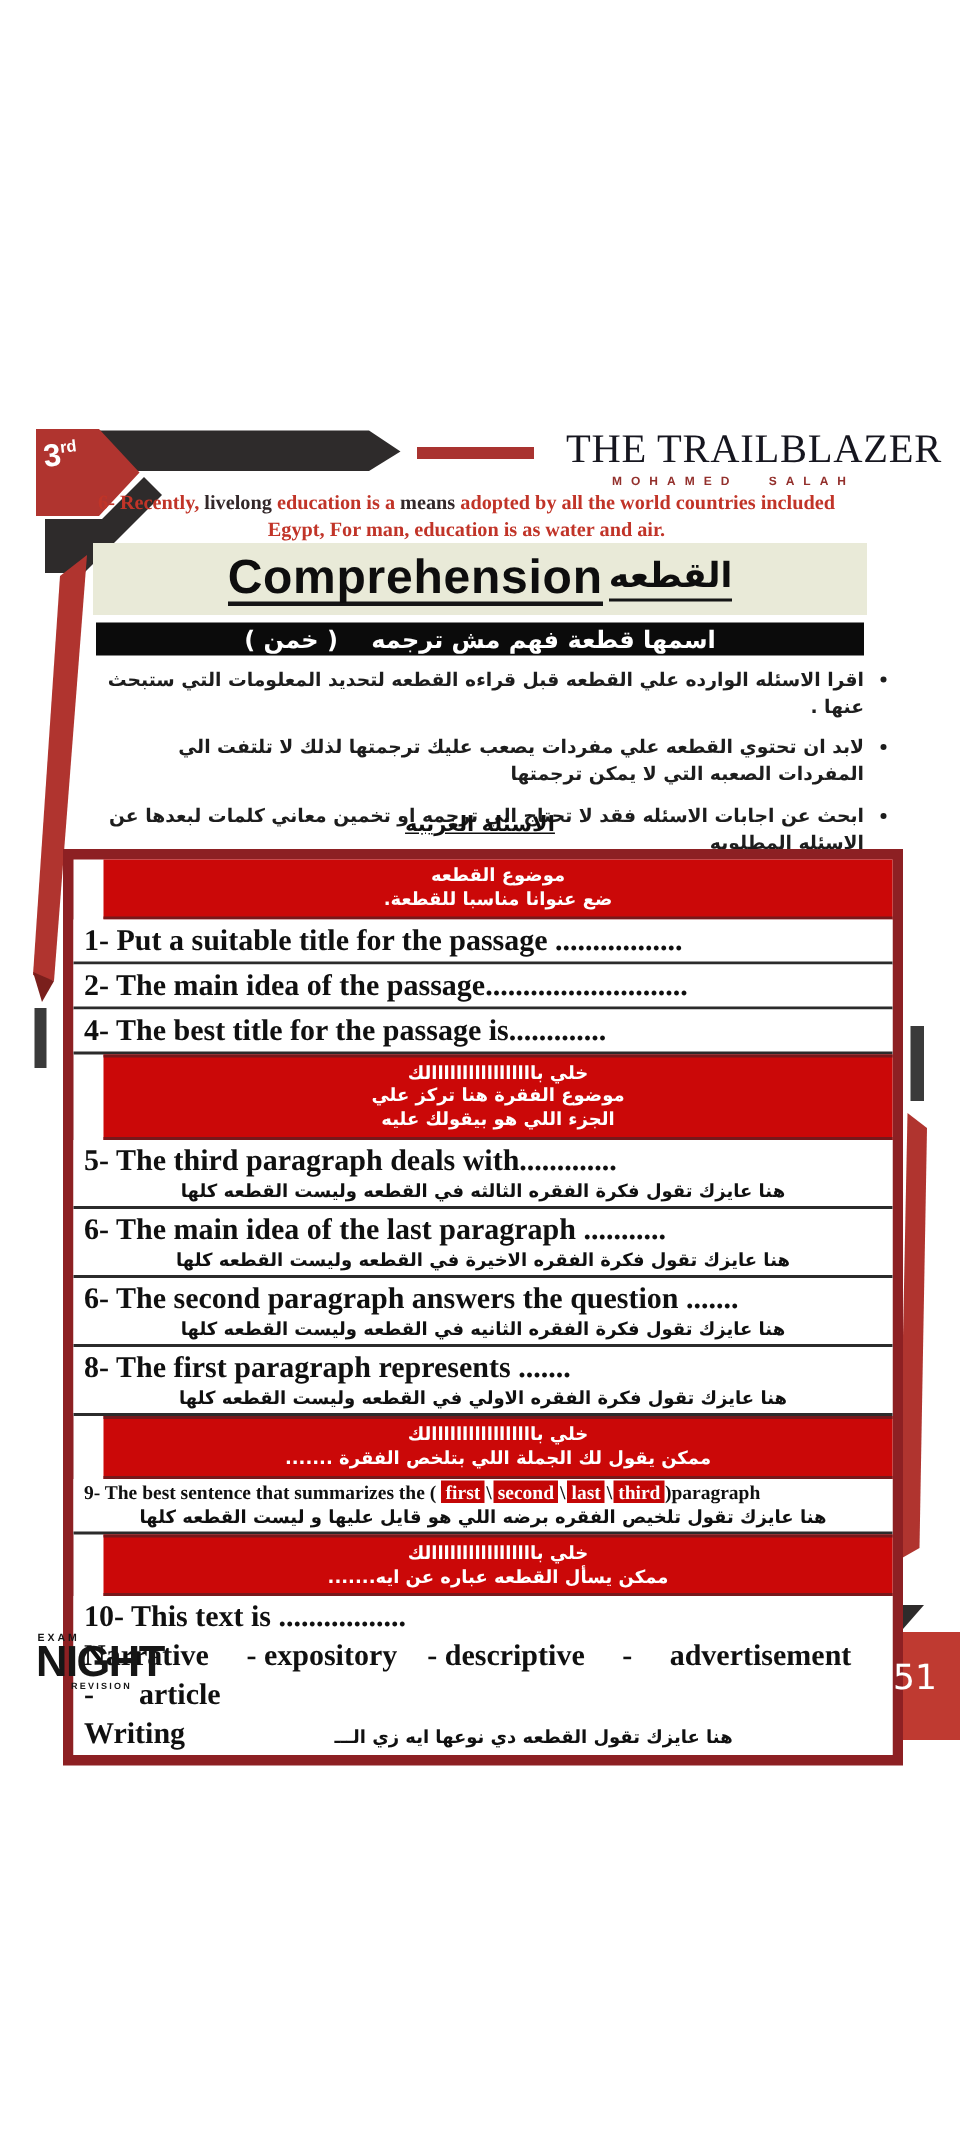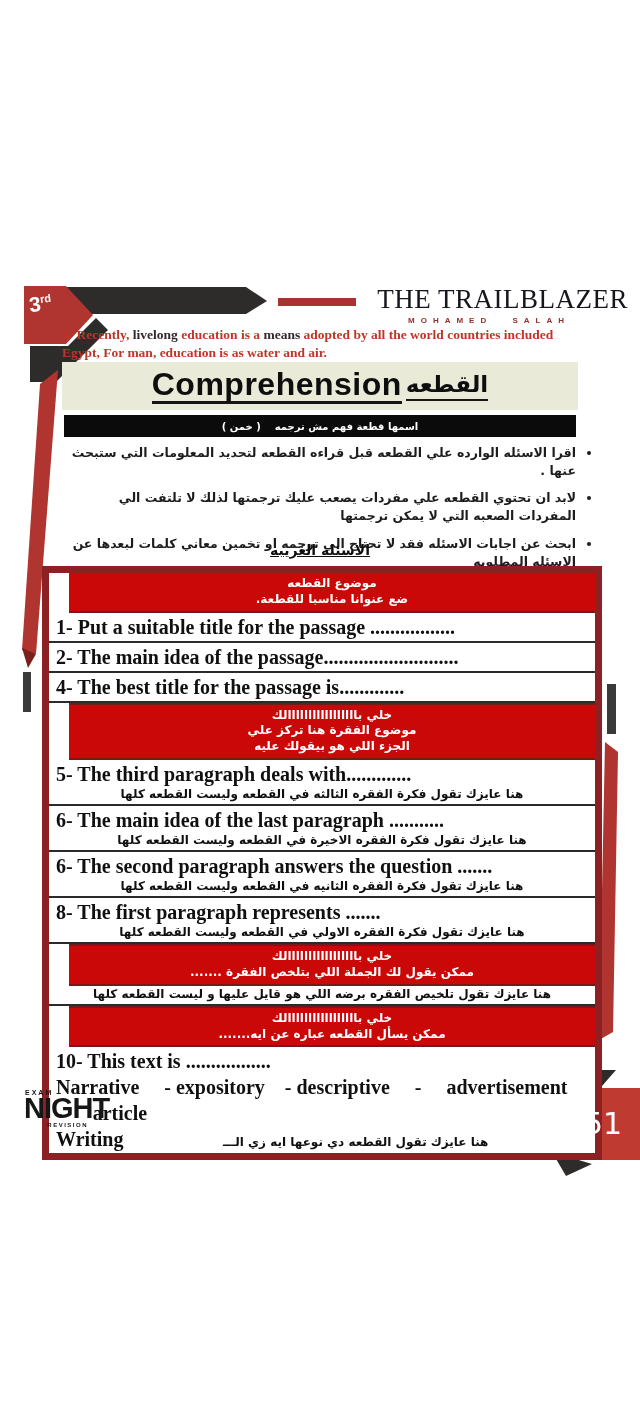--- a/index.html
+++ b/index.html
@@ -9,35 +9,35 @@
 
   
   .badge-label{position:absolute;left:29px;top:292px;color:#fff;font-weight:bold;
       font-size:21px;transform:rotate(-7deg);font-family:"Liberation Sans",sans-serif;}
   .badge-label sup{font-size:11px;}
   .brand{position:absolute;left:350px;top:284px;width:278px;text-align:right;}
   .brand-title{font-family:"Liberation Serif",serif;font-size:27px;color:#16161f;
       letter-spacing:0.5px;white-space:nowrap;}
   .brand-sub{font-size:8px;font-weight:bold;color:#93302c;letter-spacing:6px;
       word-spacing:12px;text-align:center;margin-top:1px;}
-  .intro{position:absolute;left:62px;top:326px;width:528px;
+  .intro{position:absolute;left:47px;top:326px;width:528px;
       font-family:"Liberation Serif",serif;font-weight:bold;font-size:13.5px;
-      color:#c13428;line-height:1.3;}
+      color:#c13428;line-height:1.3;text-align:center;}
   .intro .dark{color:#33282a;}
 
   
   .title-box{position:absolute;left:62px;top:362px;width:516px;height:48px;
       background:#e9ead8;display:flex;align-items:center;justify-content:center;gap:4px;}
   .title-en{font-size:32px;font-weight:900;color:#0e0e0e;border-bottom:3px solid #151515;
       letter-spacing:0.5px;line-height:1.05;}
   .title-ar{font-family:"DejaVu Sans",sans-serif;font-size:23px;font-weight:bold;color:#0e0e0e;
       border-bottom:2px solid #151515;direction:rtl;line-height:1.2;}
   .black-bar{position:absolute;left:64px;top:415px;width:512px;height:22px;background:#0b0b0b;
       color:#fff;display:flex;align-items:center;justify-content:center;}
-  .black-bar span{font-family:"DejaVu Sans",sans-serif;font-weight:bold;font-size:10px;
+  .black-bar span{font-family:"DejaVu Sans",sans-serif;font-weight:bold;font-size:16px;
       direction:rtl;white-space:pre-wrap;}
 
   
   .tips{position:absolute;left:58px;top:444px;width:518px;margin:0;direction:rtl;
       padding:0 30px 0 0;font-family:"DejaVu Sans",sans-serif;font-weight:bold;
       font-size:12.5px;color:#1d1d1d;line-height:1.45;}
   .tips li{margin-bottom:9px;}
   .section-heading{position:absolute;left:0;top:542px;width:640px;text-align:center;
       font-family:"DejaVu Sans",sans-serif;font-weight:bold;font-size:14px;color:#101010;
       text-decoration:underline;direction:rtl;}
@@ -63,22 +63,22 @@
   .opts{white-space:pre-wrap;font-size:13.5px;}
   .wline{display:flex;direction:ltr;align-items:baseline;}
   .wline .en{flex:0 0 auto;}
   .wline .ar{flex:1 1 auto;text-align:center;}
 
   
   .logo{position:absolute;left:24px;top:1089px;color:#161616;width:64px;}
   .logo-top{font-size:7px;font-weight:900;letter-spacing:2px;margin-left:1px;}
   .logo-main{font-size:29px;font-weight:900;letter-spacing:-1px;line-height:0.85;}
   .logo-bottom{font-size:6px;font-weight:900;letter-spacing:1.5px;text-align:right;margin-top:1px;}
-  .page-num{position:absolute;left:584px;top:1106px;width:52px;text-align:left;
-      font-family:"DejaVu Sans",sans-serif;font-size:30px;color:#fff;}
+  .page-num{position:absolute;left:584px;top:1106px;width:52px;text-align:center;
+      font-family:"DejaVu Sans",sans-serif;font-size:23px;color:#fff;}
 </style>
 </head>
 <body>
 
 <div class="sheet">
 
   <svg class="deco" viewBox="0 0 640 1422" xmlns="http://www.w3.org/2000/svg">
 
     <polygon points="58,287 246,287 267,301 246,314 84,314 70,301" fill="#2e2b2b"></polygon>
     <rect x="278" y="298" width="78" height="8" fill="#a93330"></rect>
@@ -164,20 +164,24 @@
       <div class="en">8-  The first paragraph represents .......</div>
       <div class="ar">هنا عايزك تقول فكرة الفقره الاولي   في القطعه وليست القطعه كلها</div>
     </div>
 
     <div class="red-band">
       <div>خلي بااااااااااااااااالك</div>
       <div>ممكن يقول لك الجملة اللي بتلخص الفقرة .......</div>
     </div>
 
     <div class="qrow q9">
+      <div class="en">
+        <span>9-  The best sentence that summarizes the (</span>
+        <span class="hl">first</span><span class="sep">\</span><span class="hl">second</span><span class="sep">\</span><span class="hl">last</span><span class="sep">\</span><span class="hl">third</span><span>)paragraph</span>
+      </div>
       <div class="ar">هنا عايزك تقول تلخيص  الفقره برضه اللي هو قايل عليها و ليست القطعه كلها</div>
     </div>
 
     <div class="red-band">
       <div>خلي بااااااااااااااااالك</div>
       <div>ممكن يسأل القطعه عباره عن ايه.......</div>
     </div>
 
     <div class="qrow q10">
       <div class="en">10- This text is .................</div>

